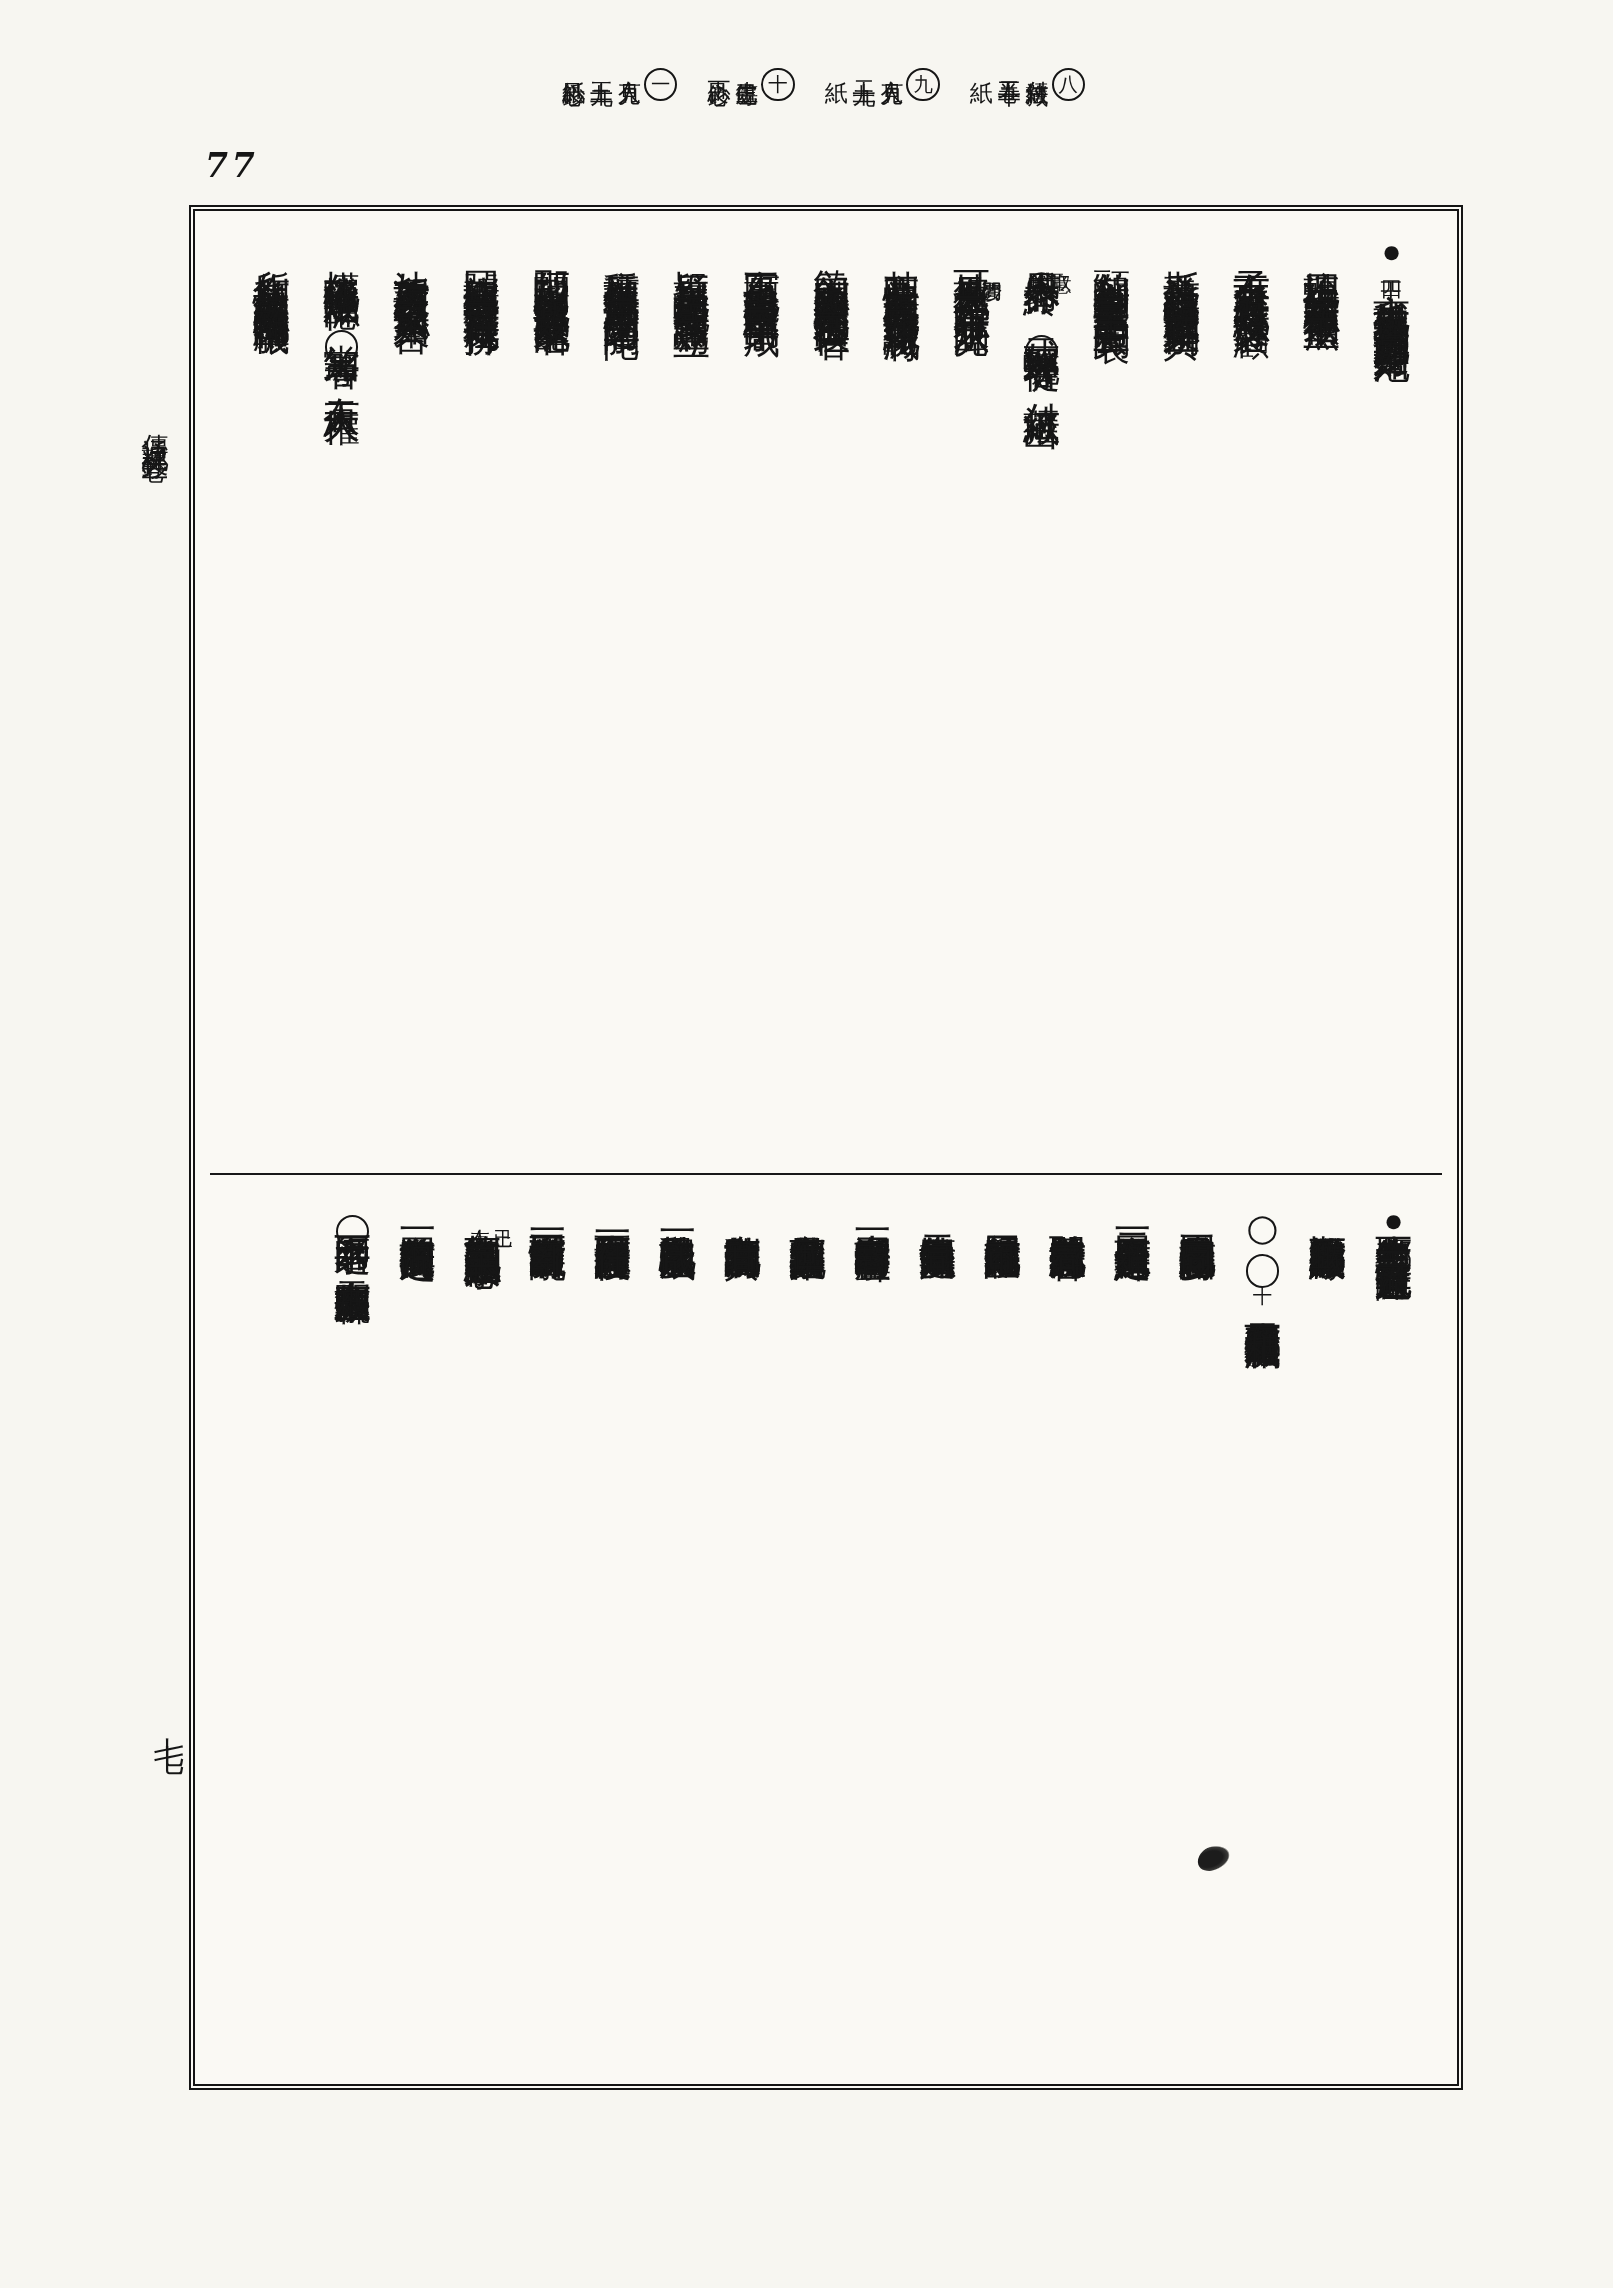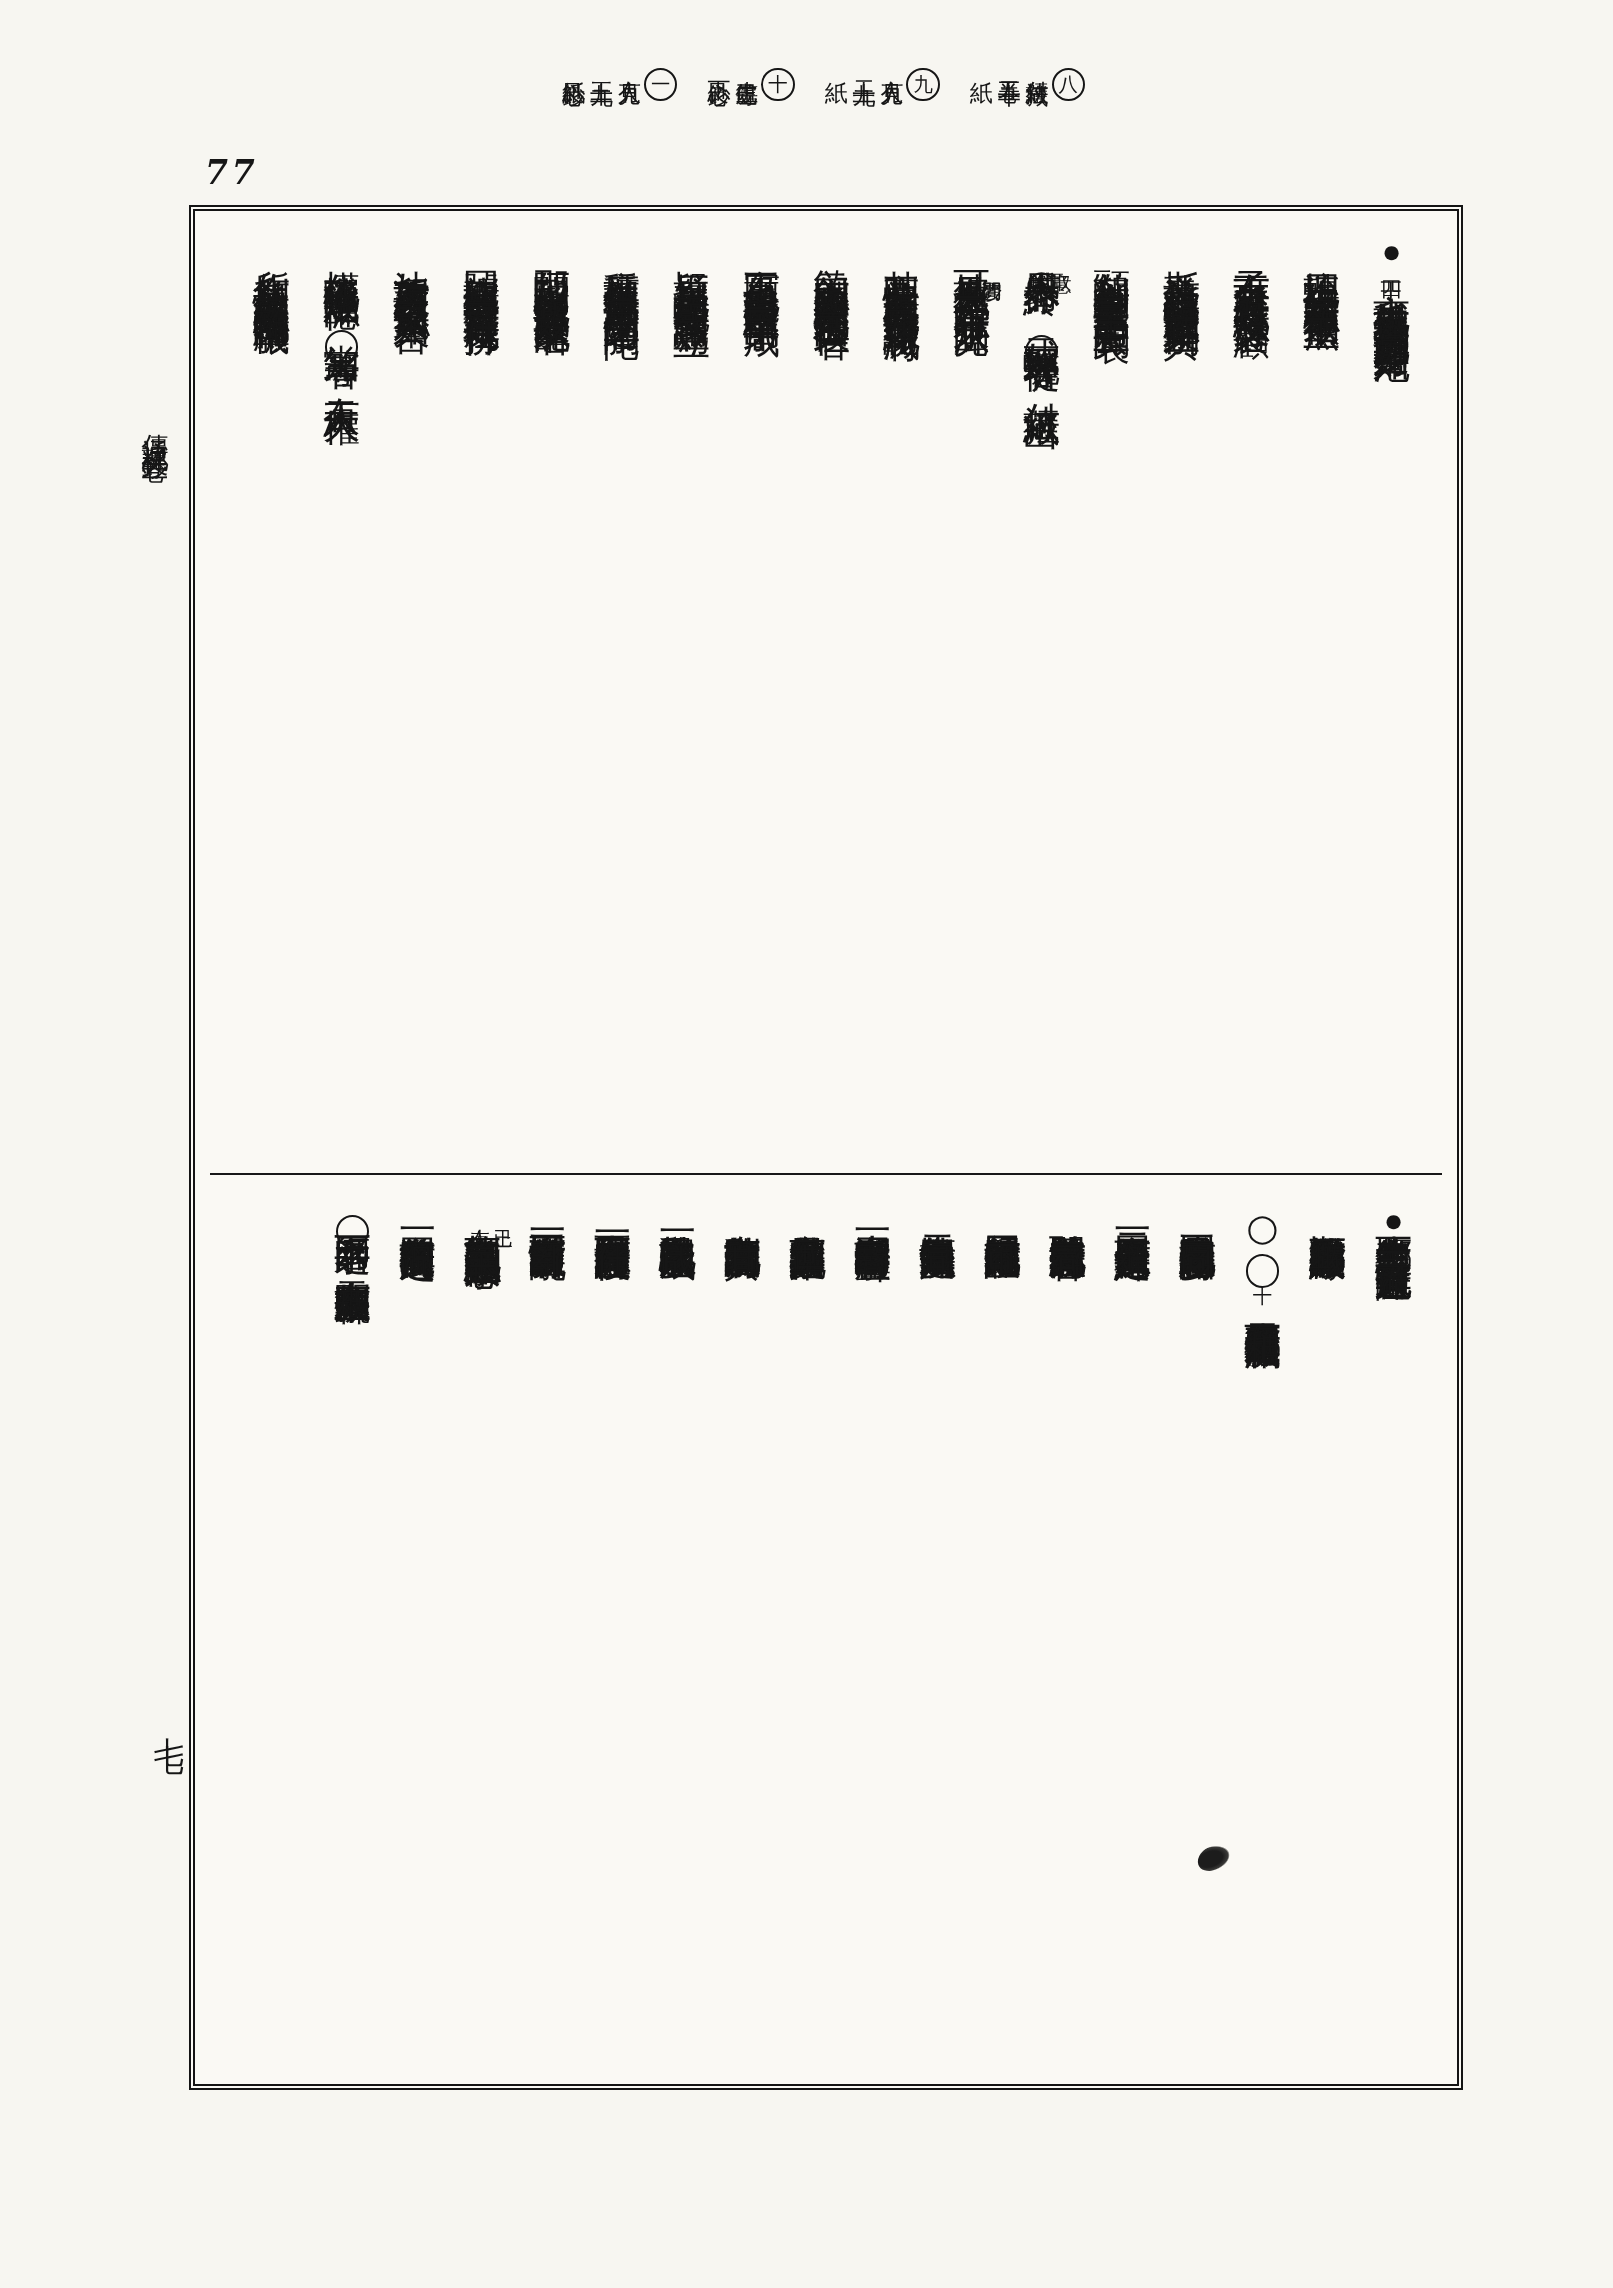--- a/index.html
+++ b/index.html
@@ -4,21 +4,21 @@
 <title>Document</title>
 <style>
   html,body{margin:0;padding:0;}
   body{
     position:relative;width:1613px;height:2289px;
     background:#f7f6f1;color:#161616;
     font-family:"DejaVu Serif", serif;
     overflow:hidden;
   }
   .folio-arabic{
-    position:absolute;left:205px;top:153px;
+    position:absolute;left:205px;top:146px;
     font-size:33px;font-weight:bold;font-style:italic;
     letter-spacing:3.7px;
   }
   .margin-title{
     position:absolute;left:137px;top:413px;
     writing-mode:vertical-rl;text-orientation:upright;
     font-size:27px;letter-spacing:4.6px;
   }
   .folio-kanji{
     position:absolute;left:148px;top:1713px;

